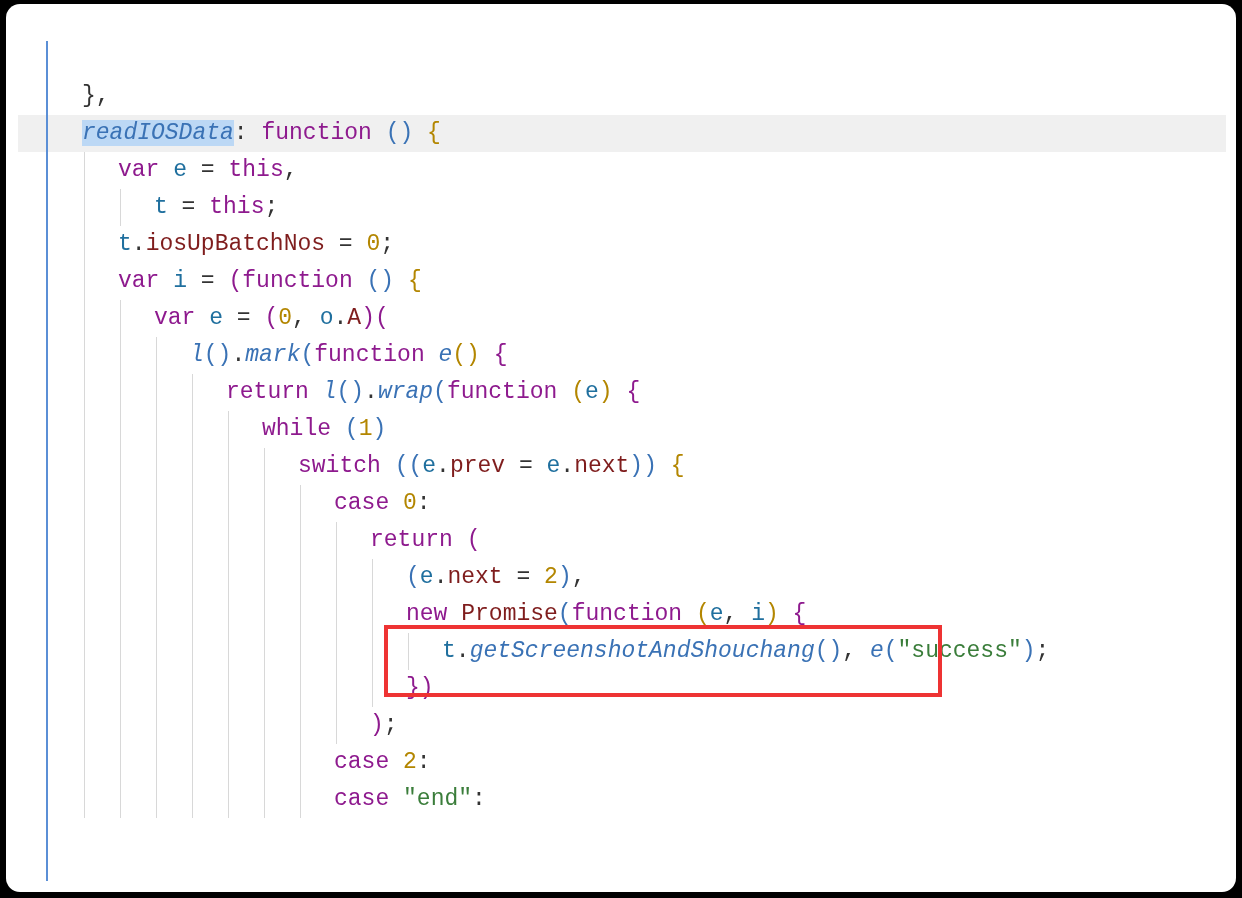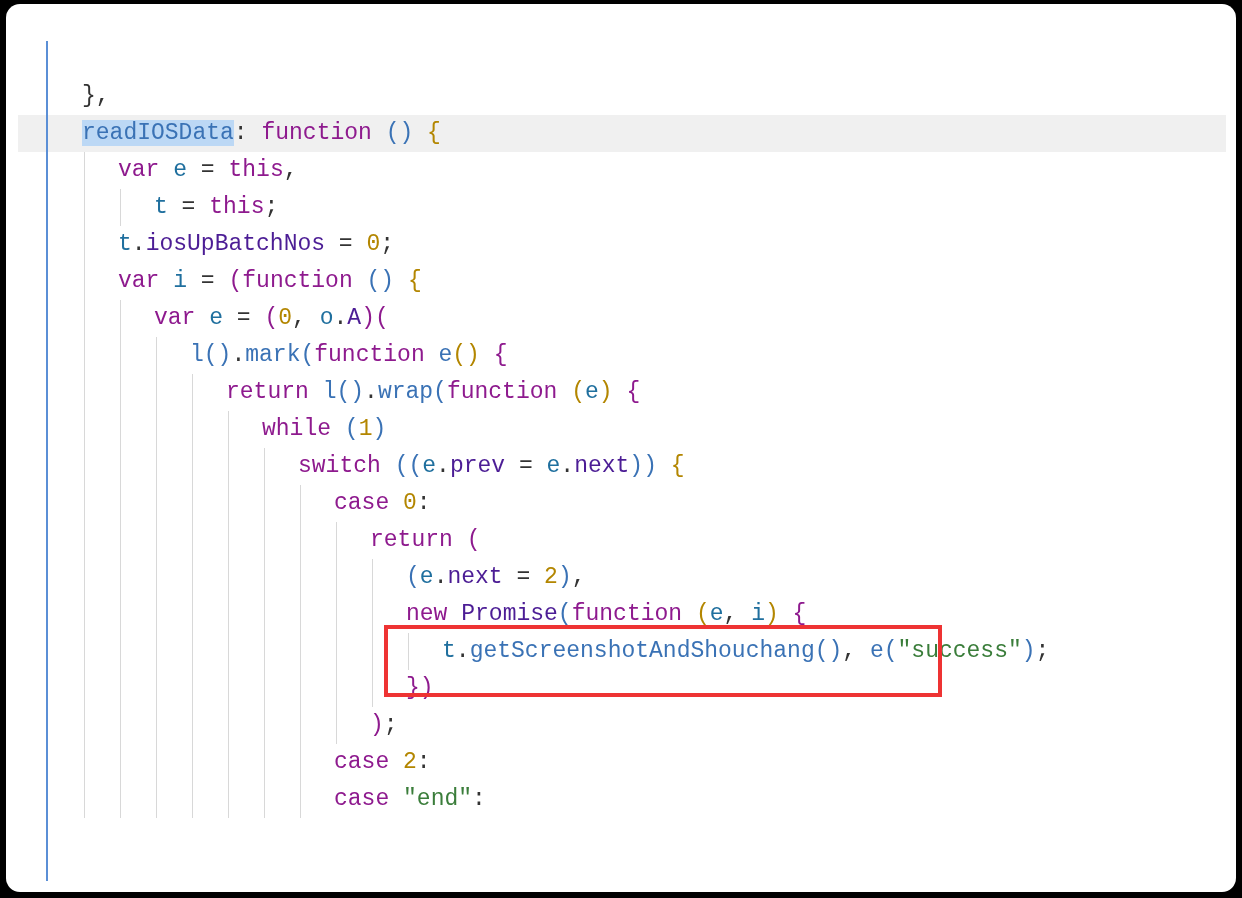--- a/index.html
+++ b/index.html
@@ -35,23 +35,23 @@
     line-height: 37px;
   }
   .line.highlighted {
     background: #f0f0f0;
   }
   .sel {
     background: #bcd8f5;
   }
   
   .kw { color: #8e1a8e; }       
-  .fn { color: #3a72b5; }       
+  .fn { color: #3a72b5; font-style: italic; }       
   .id { color: #1f6f9e; }       
-  .prop { color: #4c1d95; font-family: Liberation Mono, monospace; }     
+  .prop { color: #7f1d1d; font-family: Liberation Mono, monospace; }     
   .num { color: #b38600; }      
   .str { color: #3a7d3a; }      
   .pn { color: #333; }          
   .brace1 { color: #8e1a8e; }   
   .brace2 { color: #b38600; }   
   .brace3 { color: #3a72b5; }   
   .redbox {
     position: absolute;
     border: 4px solid #e33;
     pointer-events: none;

